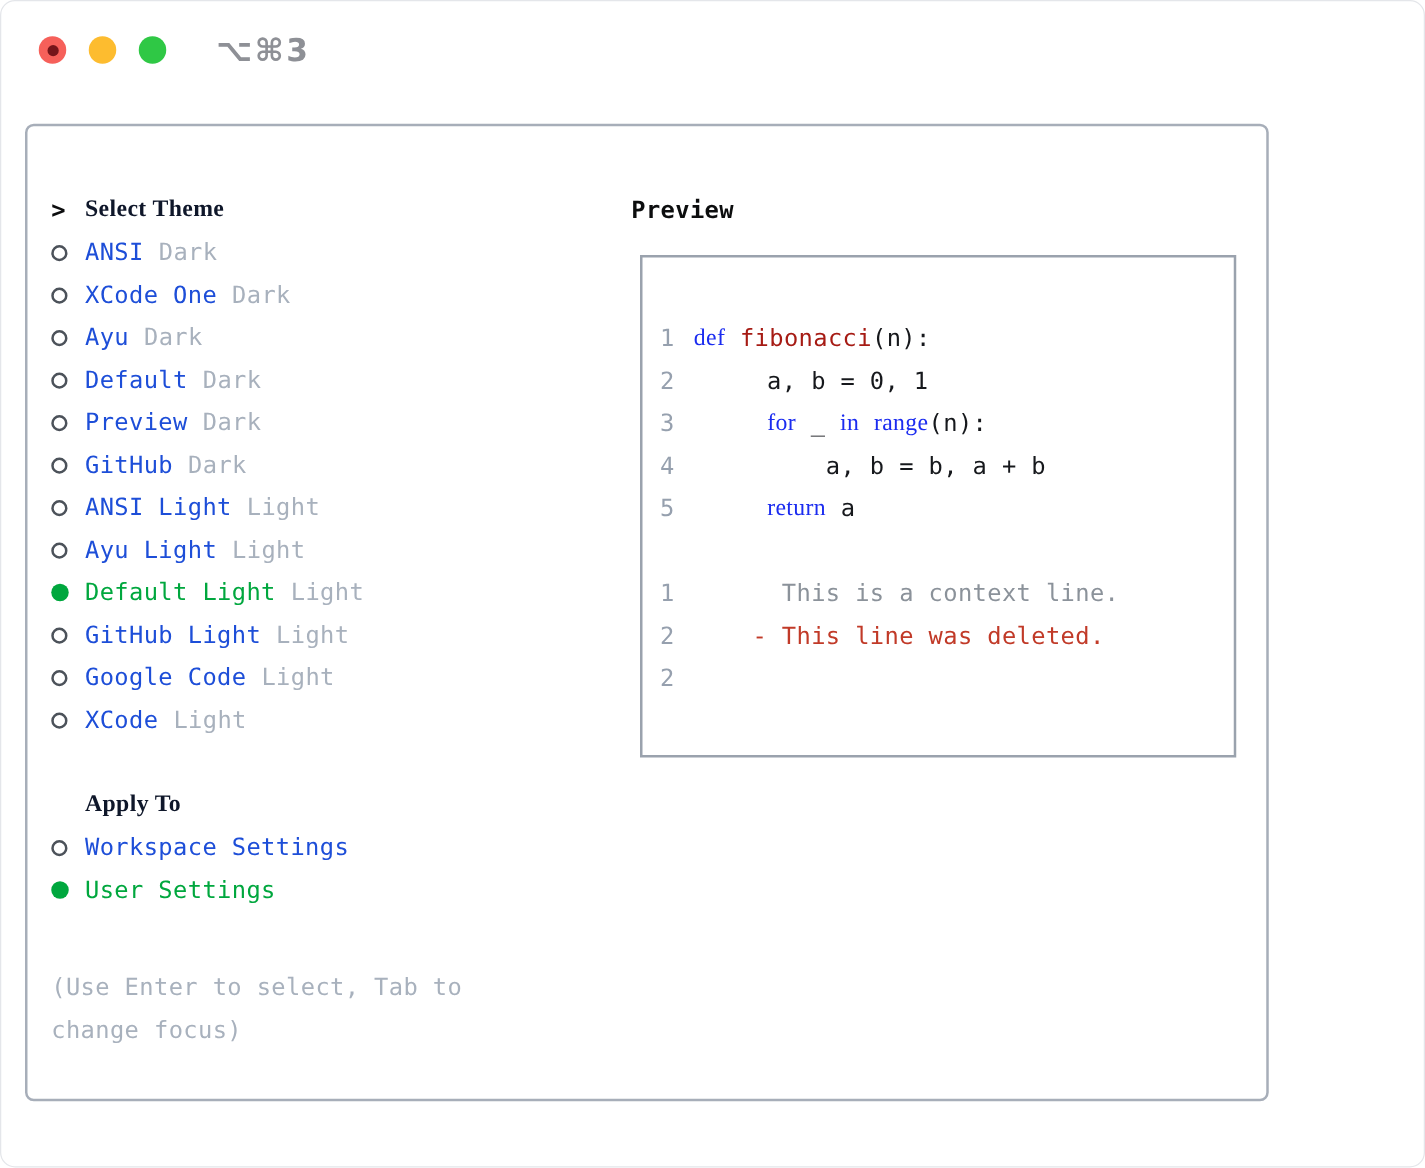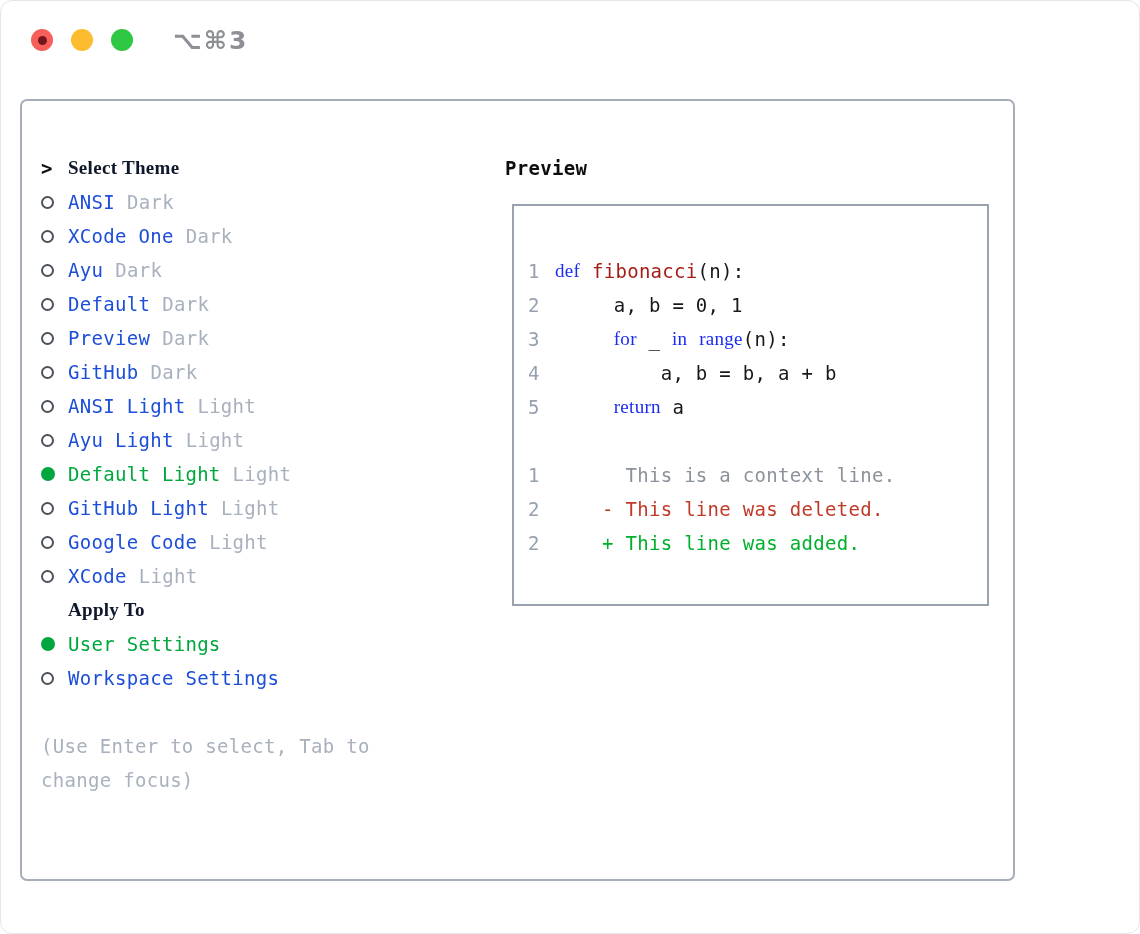--- a/index.html
+++ b/index.html
@@ -101,23 +101,23 @@
     border: none;
     width: 14px; height: 14px;
     background: var(--accent_green, #00a73e);
   }
   .label { color: #1d4ed8; }
   .label.selected { color: var(--accent_green, #00a73e); }
   .tag {
     color: var(--muted_gray, #a8b1bd);
     margin-left: 12px;
   }
-  .apply-header { }
+  .apply-header { margin-top: 34px; }
   .help {
-    margin-top: 34px;
+    margin-top: 44px;
     line-height: 34px;
     color: var(--muted_gray, #a8b1bd);
     white-space: pre-line;
   }
   
   .preview-title {
     position: absolute;
     left: 483px; top: 50px;
     height: 34px;
     line-height: 34px;
@@ -195,39 +195,39 @@
           <div class="row"><span class="gutter"><span class="radio"></span></span><span class="label">Google Code</span><span class="tag">Light</span></div>
           <div class="row"><span class="gutter"><span class="radio"></span></span><span class="label">XCode</span><span class="tag">Light</span></div>
         </div>
 
       <div class="row apply-header">
         <span class="gutter"></span>
         <span class="header-label">Apply To</span>
       </div>
 
       <div id="apply-list">
+          <div class="row"><span class="gutter"><span class="radio"></span></span><span class="label">Workspace Settings</span></div>
           <div class="row"><span class="gutter"><span class="radio selected"></span></span><span class="label selected">User Settings</span></div>
-          <div class="row"><span class="gutter"><span class="radio"></span></span><span class="label">Workspace Settings</span></div>
         </div>
 
       <div class="help">(Use Enter to select, Tab to
 change focus)</div>
     </div>
 
     <div class="preview-title">Preview</div>
 
     <div class="preview-box">
       <div id="code-lines">
           <div class="code-line"><span class="lnum">1</span><span class="tok-keyword">def</span><span class="tok-plain"> </span><span class="tok-function">fibonacci</span><span class="tok-plain">(n):</span></div>
           <div class="code-line"><span class="lnum">2</span><span class="tok-plain">     a, b = 0, 1</span></div>
           <div class="code-line"><span class="lnum">3</span><span class="tok-plain">     </span><span class="tok-keyword">for</span><span class="tok-plain"> _ </span><span class="tok-keyword">in</span><span class="tok-plain"> </span><span class="tok-keyword">range</span><span class="tok-plain">(n):</span></div>
           <div class="code-line"><span class="lnum">4</span><span class="tok-plain">         a, b = b, a + b</span></div>
           <div class="code-line"><span class="lnum">5</span><span class="tok-plain">     </span><span class="tok-keyword">return</span><span class="tok-plain"> a</span></div>
         </div>
       <div id="diff-lines">
           <div class="code-line"><span class="lnum">1</span><span class="diff-context">      This is a context line.</span></div>
           <div class="code-line"><span class="lnum">2</span><span class="diff-deleted">    - This line was deleted.</span></div>
-          <div class="code-line"><span class="lnum">2</span><span class="diff-added">    + This line was added.</span></div>
+          <div class="code-line"><span class="lnum">2</span></div>
         </div>
     </div>
 
   </div>
 </div>
 
 </body></html>

